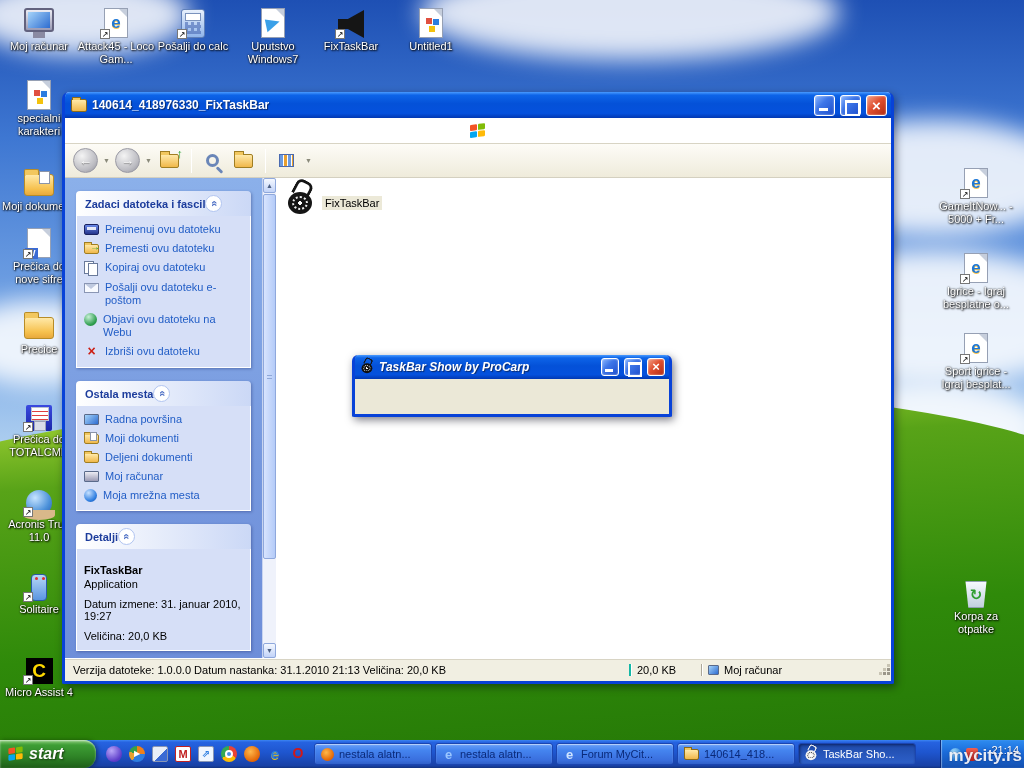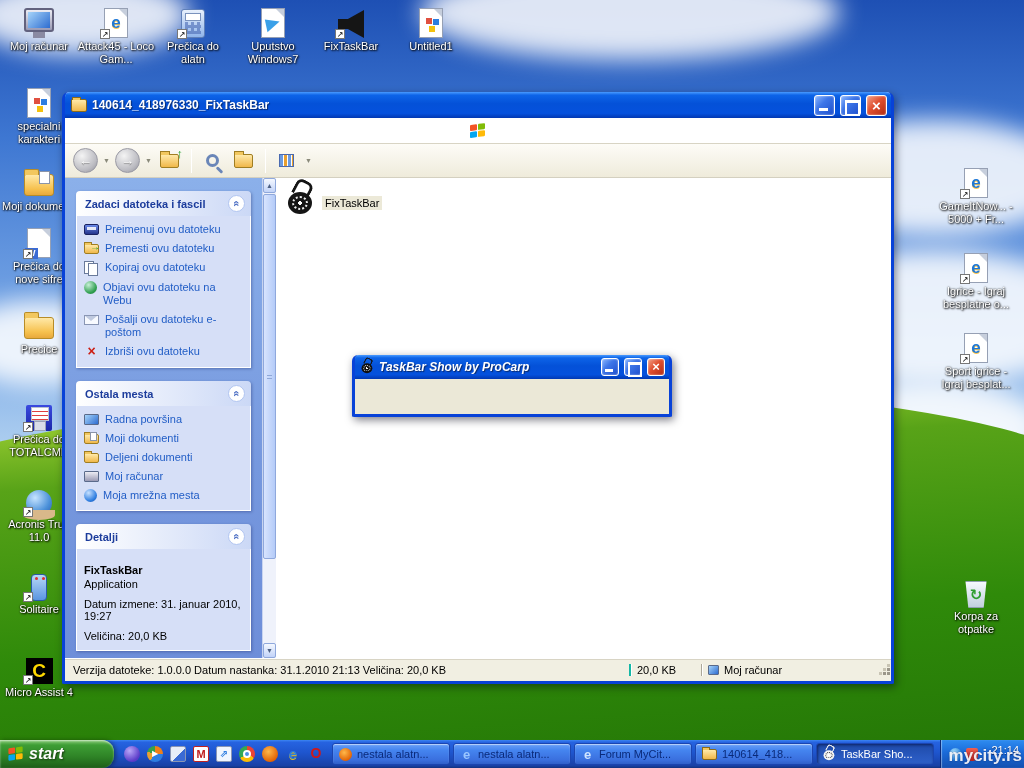--- a/index.html
+++ b/index.html
@@ -112,21 +112,21 @@
   .up-arr { position:absolute; top:-2px; right:0; color:#1F9E1F; font-weight:bold; font-size:13px; text-shadow:0 0 1px #fff; }
   .mag { position:relative; width:13px; height:13px; border:3px solid #6A86B8; border-radius:50%; }
   .mag::after { content:""; position:absolute; width:3px; height:8px; background:#6A86B8; left:9px; top:9px; transform:rotate(-45deg); border-radius:2px; }
   .views { width:15px; height:13px; border:1px solid #4A6AB0;
         background:repeating-linear-gradient(90deg,#6A9AE0 0 3px,#fff 3px 4px,#E8A030 4px 7px,#fff 7px 8px); }
 
   .main { flex:1; display:flex; min-height:0; background:#fff; }
   .taskpane { width:197px; flex:none; padding:13px 11px; overflow:hidden;
         background:linear-gradient(180deg,#8BB0EA 0%,#7698DE 60%,#6E8ED9 100%); }
   .card { margin-bottom:13px; border-radius:4px 4px 0 0; overflow:hidden; box-shadow:1px 1px 3px rgba(20,30,90,.35); }
-  .card-h { height:25px; display:flex; align-items:center; justify-content:space-between; padding:0 6px 0 9px;
+  .card-h { height:25px; display:flex; align-items:center; padding:0 6px 0 9px;
         background:linear-gradient(90deg,#FFFFFF 0%,#CBD8F6 100%); }
   .card-h .ct { color:#1C3C9C; font-weight:bold; font-size:11px; }
   .chev { width:17px; height:17px; border-radius:50%; background:#fff; border:1px solid #B0C4F0; display:flex; align-items:center; justify-content:center; }
   .chev span { display:inline-block; transform:rotate(90deg); color:#4D6FC4; font-weight:bold; font-size:11px; line-height:11px; }
   .card-b { background:#D6DFF7; border:1px solid #fff; border-top:none; padding:7px 4px 8px 7px; }
   .tp-item { display:flex; gap:6px; margin-bottom:6px; cursor:pointer; }
   .tp-link { font-size:11px; line-height:13px; color:#215DC6; }
   .mi { width:15px; height:14px; flex:none; position:relative; }
   .mi-rename { background:linear-gradient(#6A8AE8,#24348C); border:1px solid #1A2260; border-radius:2px; height:11px; margin-top:1px; }
   .mi-rename::after { content:""; position:absolute; left:2px; top:2px; right:2px; height:3px; background:#fff; opacity:.85; }
@@ -178,21 +178,21 @@
   .dlg .cbtn { width:18px; height:18px; }
   .dlg .cbtn.close::after { font-size:13px; line-height:16px; }
   .dlg .cbtn.min::after { left:3px; bottom:3px; width:8px; }
   .dlg .cbtn.max::after { left:3px; top:3px; width:10px; height:10px; }
   .dlg-body { flex:1; margin:2px 3px 3px; border:2px solid #16318E; display:flex; align-items:center; justify-content:center; }
   .dlg-text { color:#2020C4; font-size:12px; }
 
   
   .taskbar { position:absolute; left:0; bottom:0; width:1024px; height:28px; z-index:5; display:flex; align-items:center;
         background:linear-gradient(180deg,#3C85F3 0%,#2663E0 8%,#1E55CE 45%,#1941A5 92%,#12327E 100%); }
-  .startbtn { height:28px; width:114px; flex:none; display:flex; align-items:center; gap:5px; padding-left:8px;
+  .startbtn { height:28px; width:96px; flex:none; display:flex; align-items:center; gap:5px; padding-left:8px;
         border-radius:0 12px 12px 0; cursor:pointer;
         background:linear-gradient(180deg,#8ACB78 0%,#3E9E35 18%,#2E8326 60%,#1E5E18 100%);
         box-shadow:inset 0 1px 2px rgba(255,255,255,.6), 2px 0 4px rgba(0,20,0,.4); }
   .startbtn .slbl { color:#fff; font-weight:bold; font-style:italic; font-size:16px; text-shadow:1px 1px 2px #1A3A10; }
   .startbtn .winflag { transform:skewY(-8deg) scale(.95); }
   .ql { display:flex; align-items:center; gap:7px; padding:0 8px 0 10px; flex:none; }
   .qi { width:16px; height:16px; border-radius:50%; flex:none; position:relative; }
   .qi.sq { border-radius:2px; }
   .q-browser { background:radial-gradient(circle at 35% 30%,#B8A6F8,#5A3AC8 70%); }
   .q-wmp { background:conic-gradient(#F08018 0 25%,#2D7DE0 25% 60%,#E8A030 60% 80%,#38A048 80%); }
@@ -261,21 +261,21 @@
       </div>
       <div class="sc">↗</div>
     </div>
   <div class="dlbl">Attack45 - Loco Gam...</div>
 </div>
 <div class="dicon" style="left:154px;top:2px">
   <div class="ic">
       <div class="i-calc"></div>
       <div class="sc">↗</div>
     </div>
-  <div class="dlbl">Prečica do alatn</div>
+  <div class="dlbl">Pošalji do calc</div>
 </div>
 <div class="dicon" style="left:234px;top:2px">
   <div class="ic">
       <div class="page i-plane"></div>
     </div>
   <div class="dlbl">Uputstvo Windows7</div>
 </div>
 <div class="dicon" style="left:312px;top:2px">
   <div class="ic">
       <div class="i-speaker"></div>
@@ -283,21 +283,21 @@
     </div>
   <div class="dlbl">FixTaskBar</div>
 </div>
 <div class="dicon" style="left:392px;top:2px">
   <div class="ic">
       <div class="page i-shapes"></div>
     </div>
   <div class="dlbl">Untitled1</div>
 </div>
 
-<div class="dicon" style="left:0px;top:82px">
+<div class="dicon" style="left:0px;top:74px">
   <div class="ic">
       <div class="page i-shapes"></div>
     </div>
   <div class="dlbl">specialni karakteri</div>
 </div>
 <div class="dicon" style="left:0px;top:162px">
   <div class="ic">
       <div class="i-folder docs"></div>
     </div>
   <div class="dlbl" style="white-space:nowrap;overflow:hidden">Moji dokumenti</div>
@@ -432,26 +432,26 @@
             </div>
           <div class="tp-item">
               <span class="mi mi-fold mi-arrow-g"></span>
               <span class="tp-link">Premesti ovu datoteku</span>
             </div>
           <div class="tp-item">
               <span class="mi mi-copy"></span>
               <span class="tp-link">Kopiraj ovu datoteku</span>
             </div>
           <div class="tp-item">
+              <span class="mi mi-mail"></span>
+              <span class="tp-link">Pošalji ovu datoteku e-poštom</span>
+            </div>
+          <div class="tp-item">
               <span class="mi mi-globe"></span>
               <span class="tp-link">Objavi ovu datoteku na Webu</span>
-            </div>
-          <div class="tp-item">
-              <span class="mi mi-mail"></span>
-              <span class="tp-link">Pošalji ovu datoteku e-poštom</span>
             </div>
           <div class="tp-item" style="margin-bottom:0">
               <span class="mi mi-x">×</span>
               <span class="tp-link">Izbriši ovu datoteku</span>
             </div>
         </div>
       </div>
       <div class="card">
         <div class="card-h">
           <span class="ct">Ostala mesta</span>

